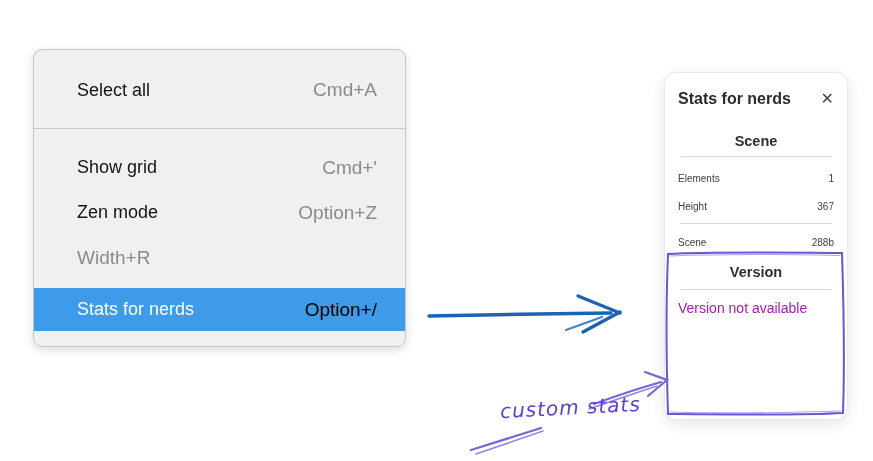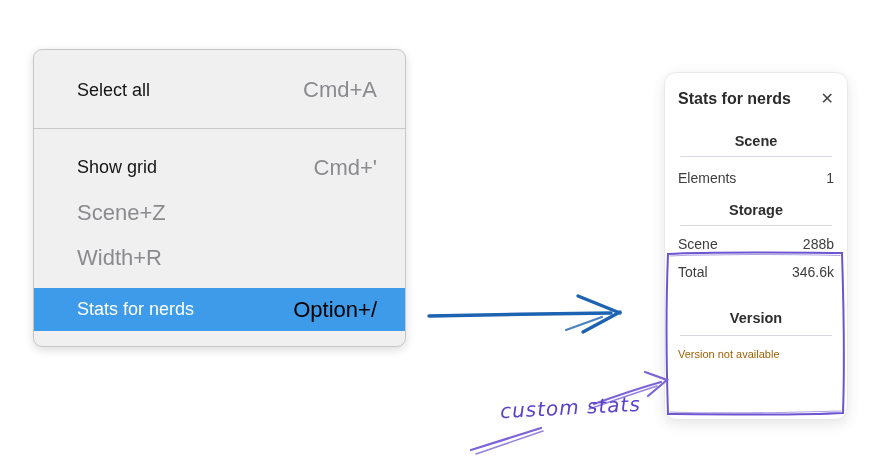--- a/index.html
+++ b/index.html
@@ -10,46 +10,46 @@
   .menu{position:absolute;left:33px;top:49px;width:373px;height:298px;
         background:#f0f0f1;border:1px solid #c6c7c9;border-radius:9px;
         box-shadow:0 3px 10px rgba(0,0,0,.14);box-sizing:border-box;overflow:hidden;}
   .menu-group1{padding:16px 0 14px 0;}
   .menu-divider{height:1px;background:#c7c8ca;}
   .menu-group2{padding-top:16px;}
   .menu-item{height:45px;display:flex;align-items:center;justify-content:space-between;
              padding:0 28px 0 43px;cursor:default;}
   .menu-item.tall{height:48px;}
   .menu-item .lbl{font-size:18px;color:#141414;}
-  .menu-item .sc{font-size:22px;color:#8b8b8f;}
+  .menu-item .sc{font-size:19px;color:#8b8b8f;}
   .menu-item.hl{height:43px;margin-top:8px;background:#3d9be9;}
   .menu-item.hl .lbl{color:#ffffff;}
   .menu-item.hl .sc{color:#000000;}
 
   
   .panel{position:absolute;left:664px;top:72px;width:184px;height:348px;
          background:#ffffff;border:1px solid #e9e9eb;border-radius:12px;
          box-shadow:0 4px 14px rgba(0,0,0,.10);box-sizing:border-box;
          padding:0 13px;color:#3d3d3d;}
   .panel-title-row{margin-top:16px;height:20px;display:flex;align-items:center;
                    justify-content:space-between;}
   .panel-title{font-size:16px;font-weight:bold;color:#2b2b2b;}
   .panel-close{font-size:16px;color:#454545;line-height:1;cursor:pointer;}
   .sec-head{height:20px;text-align:center;font-size:14.5px;font-weight:bold;color:#2e2e2e;}
   .sec-head.scene{margin-top:24px;}
   .sec-head.storage{margin-top:10px;}
-  .sec-head.version{margin-top:24px;}
+  .sec-head.version{margin-top:8px;}
   .rule{border:none;border-top:1px solid #d6dae0;margin:3px 2px 0 2px;}
   .rule.vr{margin-top:5px;}
   .stat-row{height:28px;display:flex;align-items:center;justify-content:space-between;
-            font-size:14px;color:#3d3d3d;}
+            font-size:10px;color:#3d3d3d;}
   .stat-row.first{margin-top:7px;}
   .stat-row.gap4{margin-top:4px;}
   .stat-note{height:28px;margin-top:4px;display:flex;align-items:center;
-             font-size:11px;color:#a16207;}
+             font-size:14px;color:#a21caf;}
 
   
   .anno{position:absolute;left:0;top:0;pointer-events:none;}
   .custom-stats{position:absolute;left:500px;top:395px;width:160px;
                 font-family:"DejaVu Sans",sans-serif;font-style:italic;
                 font-size:20px;letter-spacing:1px;color:#5b40ca;
                 transform:rotate(-3deg);pointer-events:none;}
 </style>
 </head>
 <body>
@@ -63,21 +63,22 @@
         <span class="sc">Cmd+A</span>
       </div>
     </div>
     <div class="menu-divider"></div>
     <div class="menu-group2">
       <div class="menu-item">
         <span class="lbl">Show grid</span>
         <span class="sc">Cmd+'</span>
       </div>
       <div class="menu-item">
-        <span class="sc">Scene+Z</span>
+        <span class="lbl">Zen mode</span>
+        <span class="sc">Option+Z</span>
       </div>
       <div class="menu-item">
         <span class="sc">Width+R</span>
       </div>
       <div class="menu-item hl">
         <span class="lbl">Stats for nerds</span>
         <span class="sc">Option+/</span>
       </div>
     </div>
   </div>
@@ -87,30 +88,29 @@
       <span class="panel-title">Stats for nerds</span>
       <span class="panel-close">✕</span>
     </div>
 
     <div class="sec-head scene">Scene</div>
     <hr class="rule">
     <div class="stat-row first">
       <span>Elements</span>
       <span>1</span>
     </div>
+    <div class="stat-row">
+      <span>Height</span>
+      <span>367</span>
+    </div>
 
-    <div class="sec-head storage">Storage</div>
     <hr class="rule">
     <div class="stat-row gap4">
       <span>Scene</span>
       <span>288b</span>
-    </div>
-    <div class="stat-row">
-      <span>Total</span>
-      <span>346.6k</span>
     </div>
 
     <div class="sec-head version">Version</div>
     <hr class="rule vr">
     <div class="stat-note">Version not available</div>
   </div>
 
   <svg class="anno" width="873" height="461" viewBox="0 0 873 461">
 
     <g stroke="#1d63b2" stroke-width="3.4" fill="none" stroke-linecap="round">

